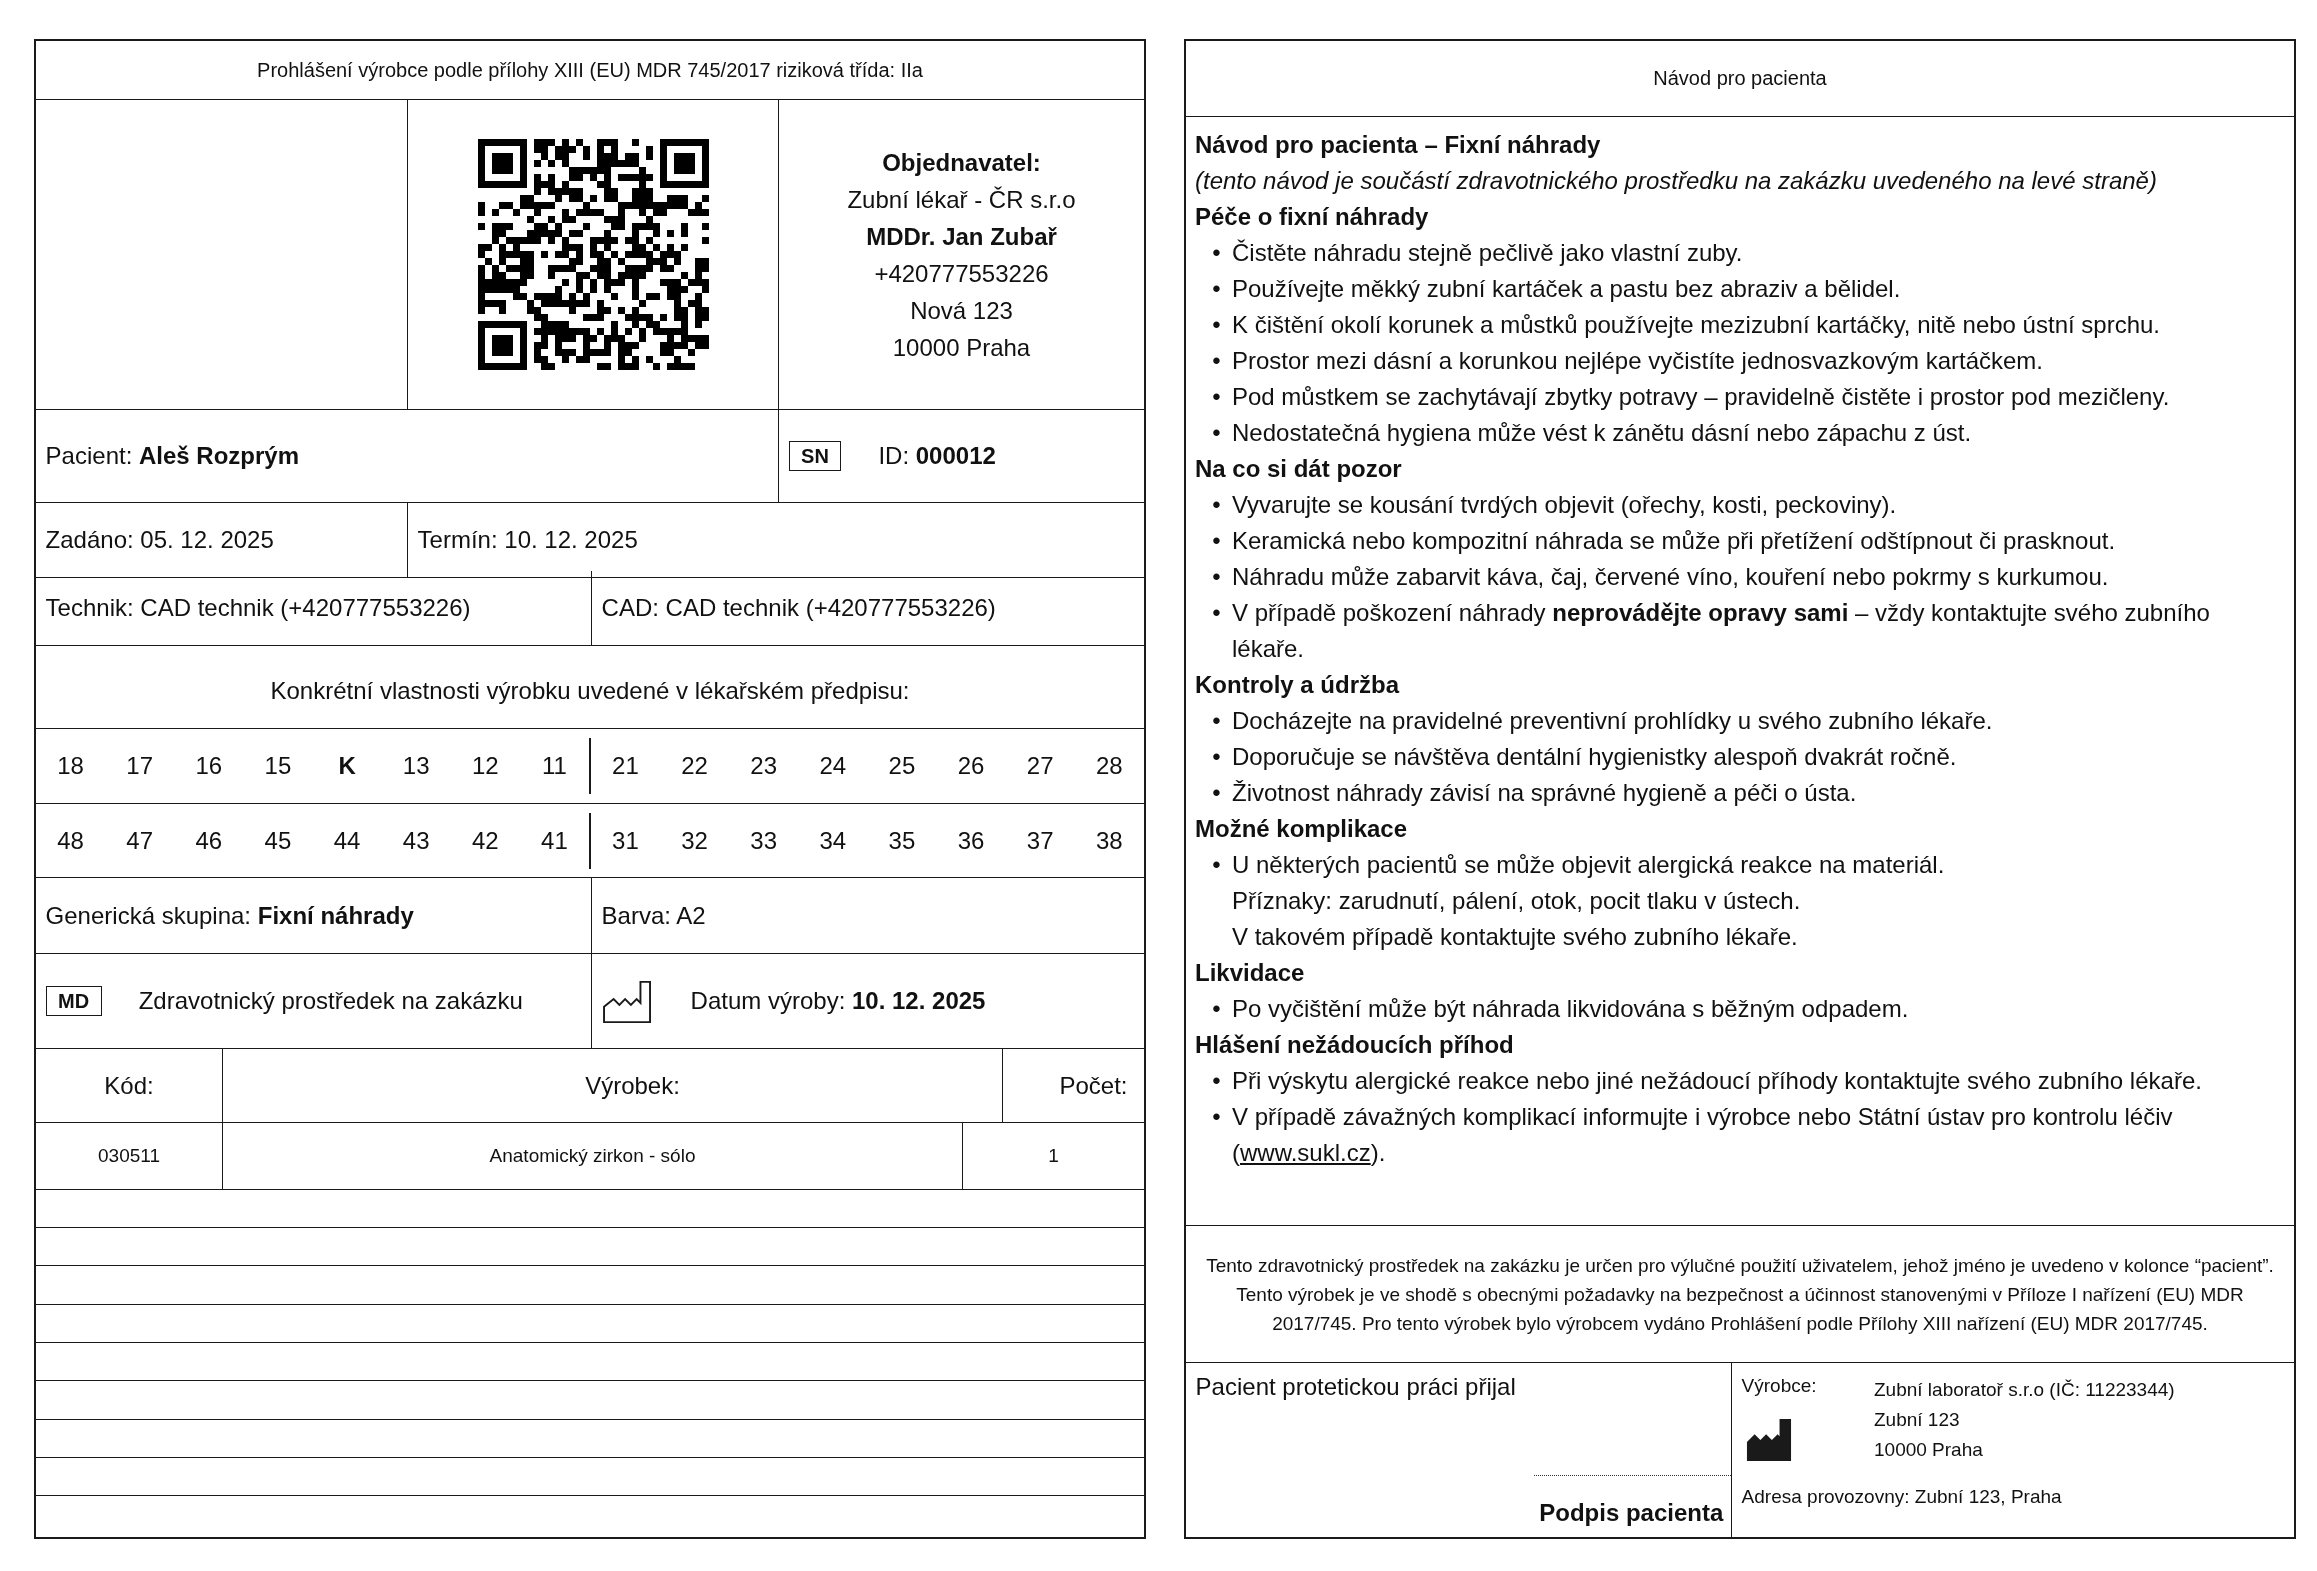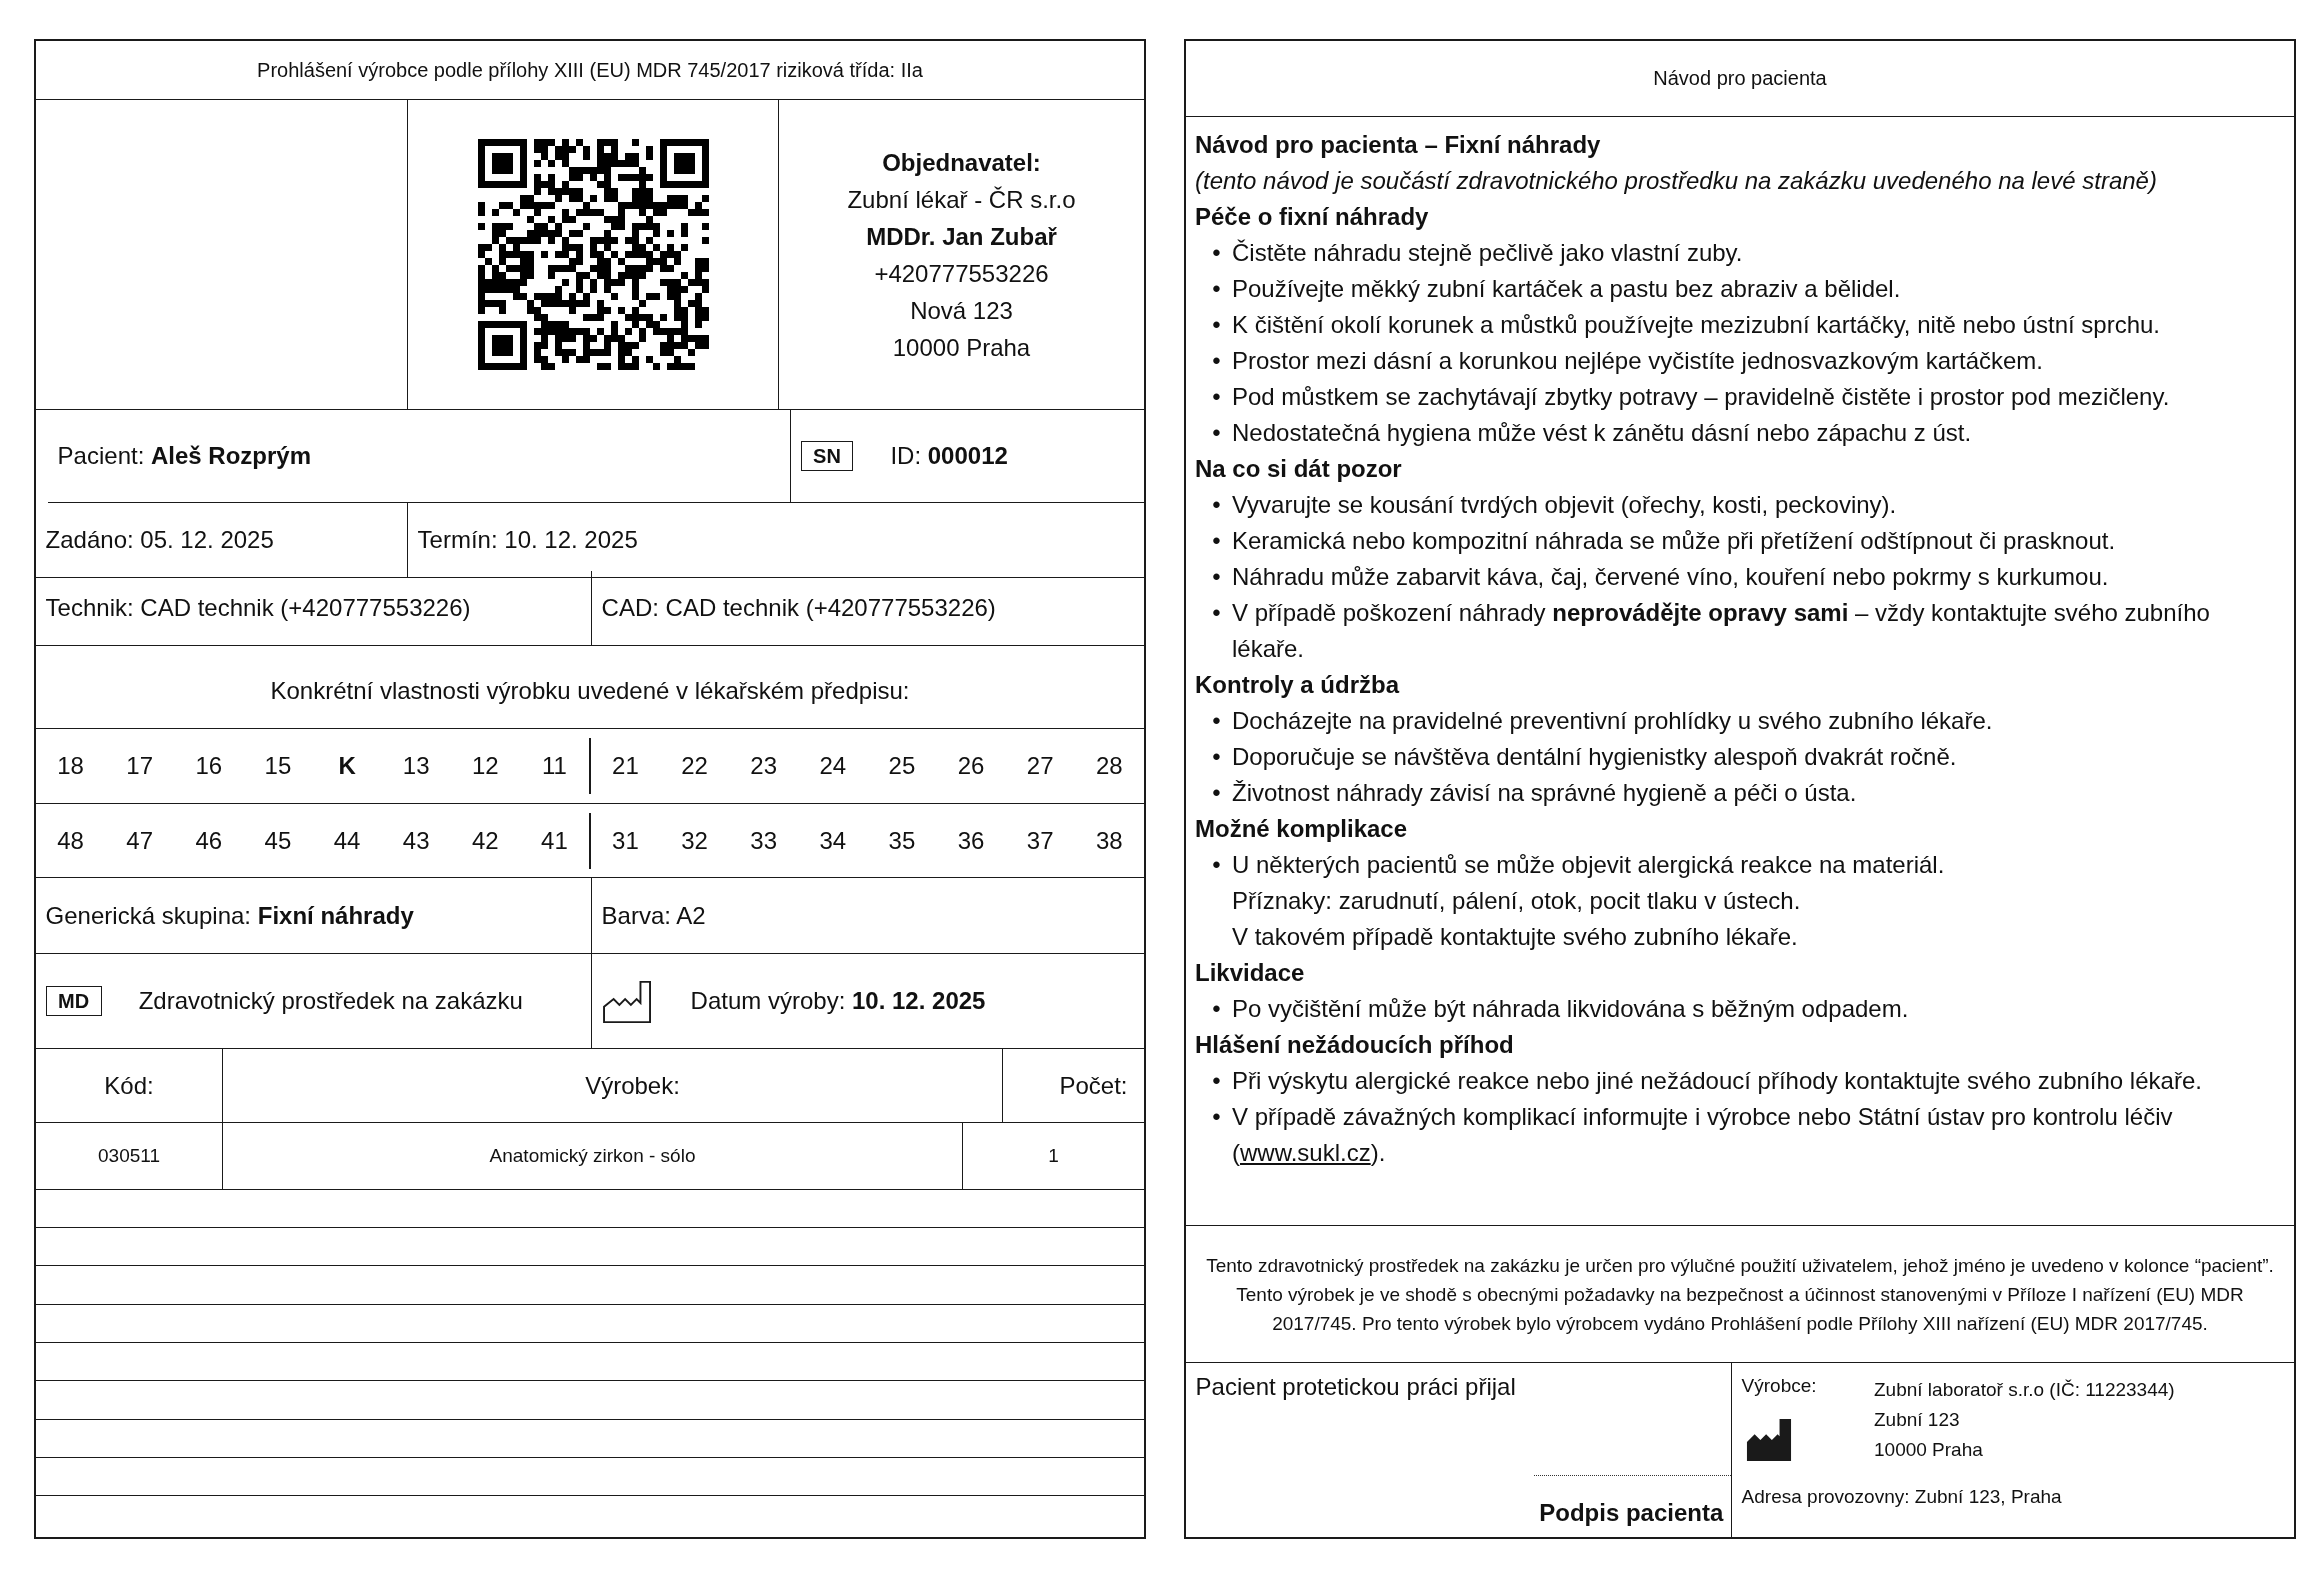--- a/index.html
+++ b/index.html
@@ -603,21 +603,21 @@
     </div>
     <div class="cell ordering" style="flex:1;justify-content:center;">
       <b>Objednavatel:</b>
       <span>Zubní lékař - ČR s.r.o</span>
       <b>MDDr. Jan Zubař</b>
       <span>+420777553226</span>
       <span>Nová 123</span>
       <span>10000 Praha</span>
     </div>
   </div>
-  <div class="row" style="top:369px;height:93px;margin-left:12px;">
+  <div class="row" style="top:369px;height:93px;">
     <div class="cell vline" style="width:743px;">
       <span>Pacient:</span>&nbsp;<b>Aleš Rozprým</b>
     </div>
     <div class="cell" style="flex:1;">
       <span class="boxed">SN</span>
       <span>ID:</span>&nbsp;<b>000012</b>
     </div>
   </div>
   <div class="row" style="top:462px;height:75px;">
     <div class="cell vline" style="width:372px;">Zadáno: 05. 12. 2025</div>

